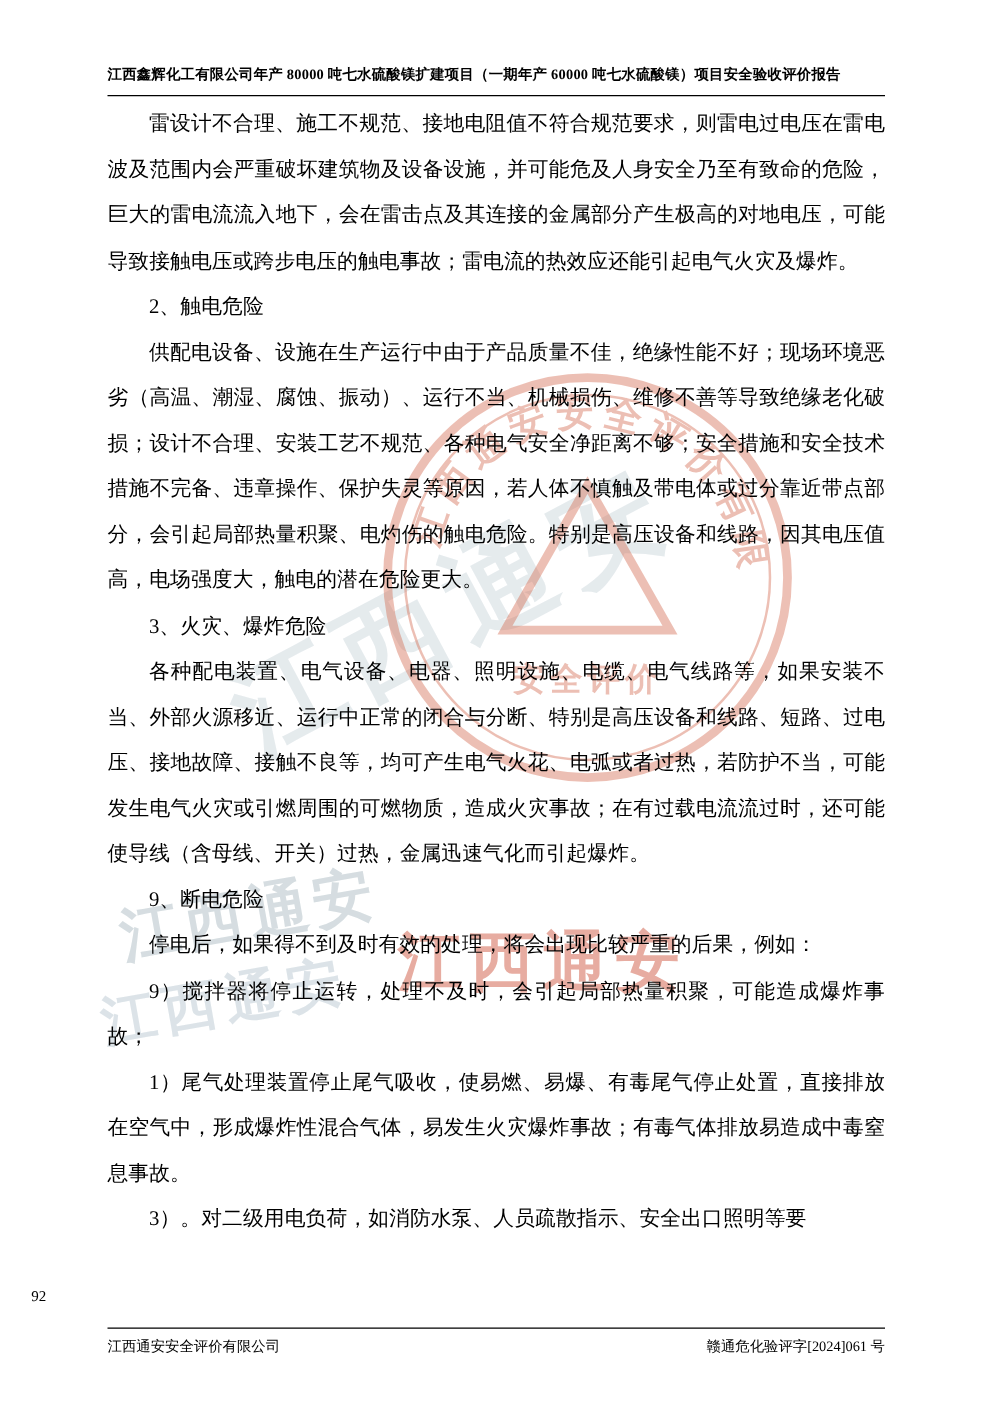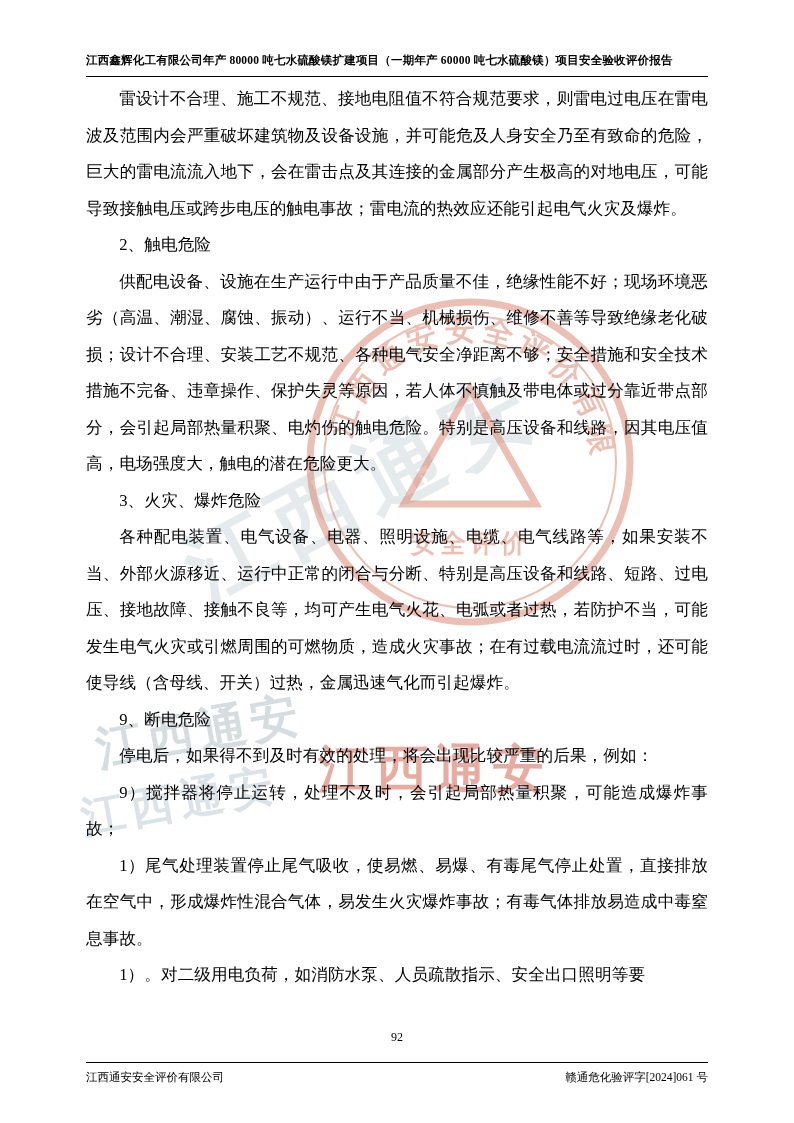--- a/index.html
+++ b/index.html
@@ -51,23 +51,24 @@
     margin: 0;
     text-indent: 2em;
   }
 
   
   .page-number {
     position: absolute;
     left: 0;
     right: 0;
     bottom: 78px;
-    text-align: center;
+    text-align: left;
     font-size: 12px;
     font-family: "Liberation Serif", serif;
+    padding-left: 25px;
   }
   .footer {
     position: absolute;
     left: 86px;
     right: 86px;
     bottom: 38px;
     border-top: 1.2px solid #000;
     padding-top: 7px;
     display: flex;
     justify-content: space-between;
@@ -172,21 +173,21 @@
   <div class="content">
     <p>雷设计不合理、施工不规范、接地电阻值不符合规范要求，则雷电过电压在雷电波及范围内会严重破坏建筑物及设备设施，并可能危及人身安全乃至有致命的危险，巨大的雷电流流入地下，会在雷击点及其连接的金属部分产生极高的对地电压，可能导致接触电压或跨步电压的触电事故；雷电流的热效应还能引起电气火灾及爆炸。</p>
     <p>2、触电危险</p>
     <p>供配电设备、设施在生产运行中由于产品质量不佳，绝缘性能不好；现场环境恶劣（高温、潮湿、腐蚀、振动）、运行不当、机械损伤、维修不善等导致绝缘老化破损；设计不合理、安装工艺不规范、各种电气安全净距离不够；安全措施和安全技术措施不完备、违章操作、保护失灵等原因，若人体不慎触及带电体或过分靠近带点部分，会引起局部热量积聚、电灼伤的触电危险。特别是高压设备和线路，因其电压值高，电场强度大，触电的潜在危险更大。</p>
     <p>3、火灾、爆炸危险</p>
     <p>各种配电装置、电气设备、电器、照明设施、电缆、电气线路等，如果安装不当、外部火源移近、运行中正常的闭合与分断、特别是高压设备和线路、短路、过电压、接地故障、接触不良等，均可产生电气火花、电弧或者过热，若防护不当，可能发生电气火灾或引燃周围的可燃物质，造成火灾事故；在有过载电流流过时，还可能使导线（含母线、开关）过热，金属迅速气化而引起爆炸。</p>
     <p>9、断电危险</p>
     <p>停电后，如果得不到及时有效的处理，将会出现比较严重的后果，例如：</p>
     <p>9）搅拌器将停止运转，处理不及时，会引起局部热量积聚，可能造成爆炸事故；</p>
     <p>1）尾气处理装置停止尾气吸收，使易燃、易爆、有毒尾气停止处置，直接排放在空气中，形成爆炸性混合气体，易发生火灾爆炸事故；有毒气体排放易造成中毒窒息事故。</p>
-    <p>1）。对二级用电负荷，如消防水泵、人员疏散指示、安全出口照明等要</p>
+    <p>3）。对二级用电负荷，如消防水泵、人员疏散指示、安全出口照明等要</p>
   </div>
 
   <div class="page-number">92</div>
 
   <div class="footer">
     <span>江西通安安全评价有限公司</span>
     <span>赣通危化验评字[2024]061 号</span>
   </div>
 
 </div>

